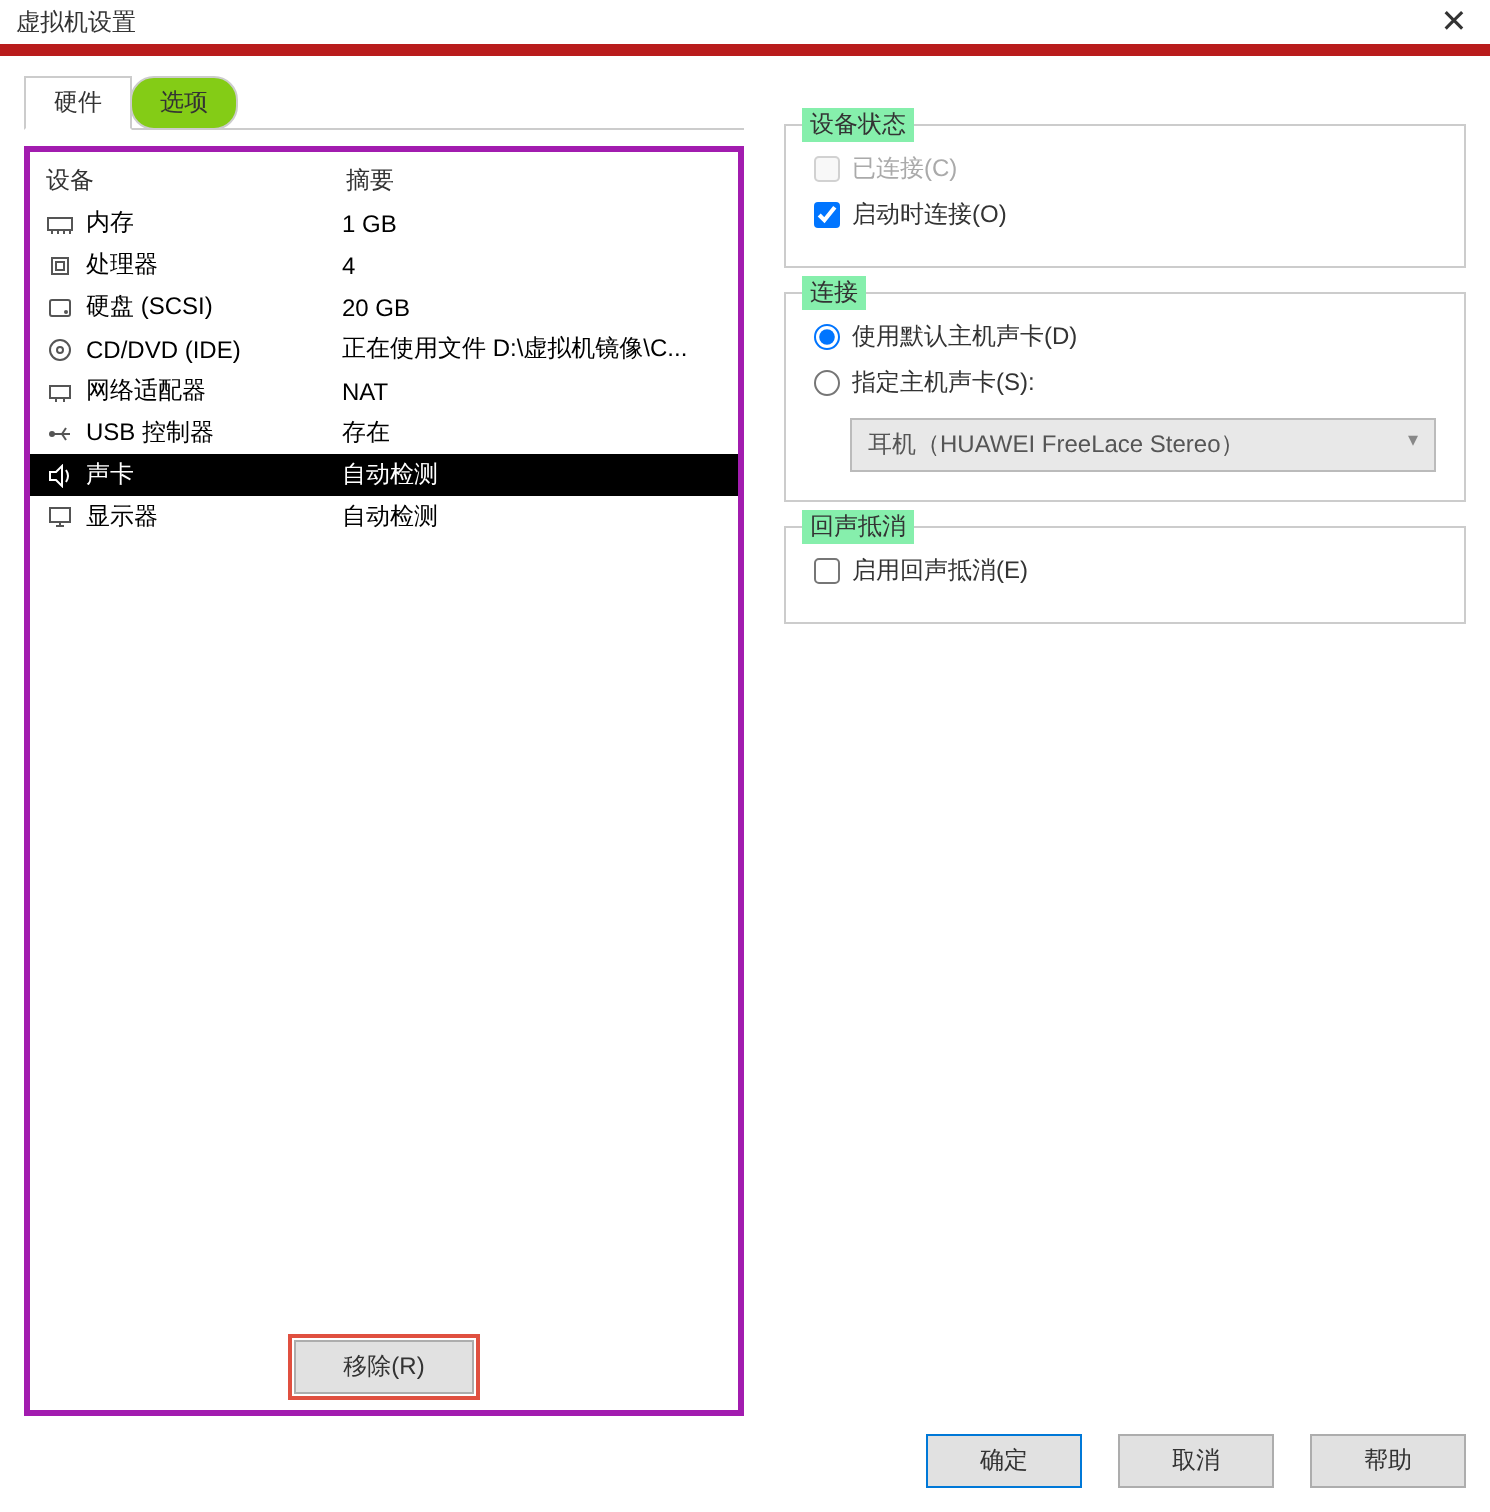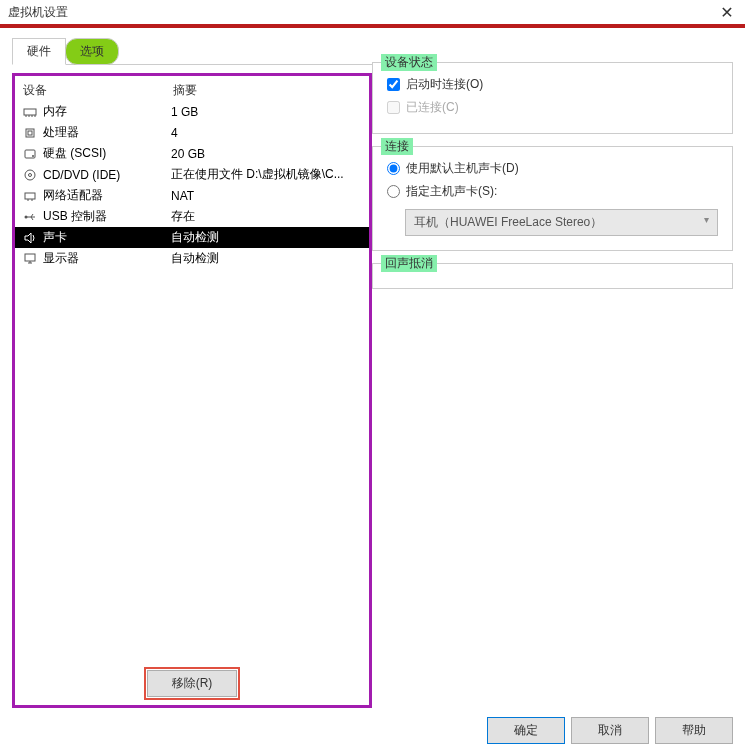--- a/index.html
+++ b/index.html
@@ -1,20 +1,20 @@
 <!DOCTYPE html>
 <html><head>
   <meta charset="utf-8">
   <style>
     * { box-sizing: border-box; margin: 0; padding: 0; font-family: "Microsoft YaHei", "Segoe UI", Tahoma, sans-serif; font-size: 12px; }
     body { background: #fff; width: 745px; height: 756px; overflow: hidden; }
-    .titlebar { display: flex; justify-content: space-between; align-items: center; height: 28px; padding: 0 8px; border-bottom: 4px solid #b91c1c; }
+    .titlebar { display: flex; justify-content: space-between; align-items: center; height: 28px; padding: 0 8px; border-bottom: 6px solid #b91c1c; }
     .titlebar .title { color: #333; }
     .titlebar .close { font-size: 16px; color: #333; cursor: pointer; width: 20px; text-align: center; }
-    .content { padding: 10px 12px 0 12px; height: 680px; display: flex; gap: 0; }
+    .content { padding: 10px 12px 0 12px; height: 680px; display: flex; gap: 20px; }
     .tabs { display: flex; border-bottom: 1px solid #ccc; margin-bottom: 8px; }
     .tab { padding: 4px 14px; border: 1px solid #ccc; background: #fff; margin-right: -1px; margin-bottom: -1px; cursor: pointer; color: #333; }
     .tab.active { border-bottom: 1px solid #fff; }
     .tab.inactive { background: #84cc16; border-radius: 12px; }
     .left-panel { width: 360px; display: flex; flex-direction: column; }
     .device-area { flex: 1; border: 3px solid #a21caf; display: flex; flex-direction: column; }
     .device-header { display: flex; padding: 6px 8px 2px 8px; color: #333; }
     .col-device { width: 150px; }
     .col-summary { flex: 1; }
     .device-list { flex: 1; overflow: hidden; }
@@ -27,21 +27,21 @@
     .btn { background: #e1e1e1; border: 1px solid #adadad; padding: 4px 18px; cursor: pointer; color: #333; min-width: 90px; text-align: center; }
     .btn-highlight { outline: 2px solid #e05040; outline-offset: 1px; margin-top: 48px; }
     .right-panel { flex: 1; padding-top: 24px; }
     .fieldset { border: 1px solid #ccc; padding: 10px 14px 14px 14px; margin-bottom: 12px; position: relative; }
     .fieldset-label { position: absolute; top: -9px; left: 8px; background: #86efac; padding: 0 4px; color: #333; }
     .check-row, .radio-row { display: flex; align-items: center; padding: 3px 0; color: #333; }
     .check-row input, .radio-row input { margin-right: 6px; }
     .check-row.disabled { color: #aaa; }
     .select-box { width: 100%; background: #e8e8e8; border: 1px solid #bbb; padding: 4px 22px 4px 8px; color: #555; margin-top: 6px; margin-left: 18px; width: calc(100% - 18px); position: relative; }
     .select-box::after { content: "▾"; position: absolute; right: 8px; top: 4px; color: #888; font-size: 10px; }
-    .bottom-bar { position: absolute; bottom: 12px; right: 12px; display: flex; gap: 6px; }
+    .bottom-bar { position: absolute; bottom: 12px; right: 12px; display: flex; gap: 18px; }
     .bottom-bar .btn { min-width: 78px; padding: 4px 10px; }
     .btn.primary { border: 1.5px solid #0078d7; }
     svg { display: block; }
   </style>
 </head>
 <body>
 
 <div class="titlebar">
   <span class="title">虚拟机设置</span>
   <span class="close">✕</span>
@@ -149,45 +149,49 @@
         </div>
       <div class="btn-row">
         <div class="btn btn-highlight">移除(R)</div>
       </div>
     </div>
   </div>
 
   <div class="right-panel">
     <div class="fieldset">
       <div class="fieldset-label">设备状态</div>
+      <label class="check-row disabled">
+        <input type="checkbox" disabled="" style="">
+        <span>已连接(C)</span>
+      </label>
       <label class="check-row">
         <input type="checkbox" checked="" style="">
         <span>启动时连接(O)</span>
-      </label>
-      <label class="check-row disabled">
-        <input type="checkbox" disabled="" style="">
-        <span>已连接(C)</span>
       </label>
     </div>
 
     <div class="fieldset">
       <div class="fieldset-label">连接</div>
       <label class="radio-row">
         <input type="radio" name="conn" checked="" style="">
         <span>使用默认主机声卡(D)</span>
       </label>
       <label class="radio-row">
         <input type="radio" name="conn" style="">
         <span>指定主机声卡(S):</span>
       </label>
       <div class="select-box">耳机（HUAWEI FreeLace Stereo）</div>
     </div>
 
     <div class="fieldset">
       <div class="fieldset-label">回声抵消</div>
+      <label class="check-row">
+        <input type="checkbox" style="">
+        <span>启用回声抵消(E)</span>
+      </label>
     </div>
   </div>
 </div>
 
 <div class="bottom-bar">
   <div class="btn primary">确定</div>
   <div class="btn">取消</div>
   <div class="btn">帮助</div>
 </div>
 

